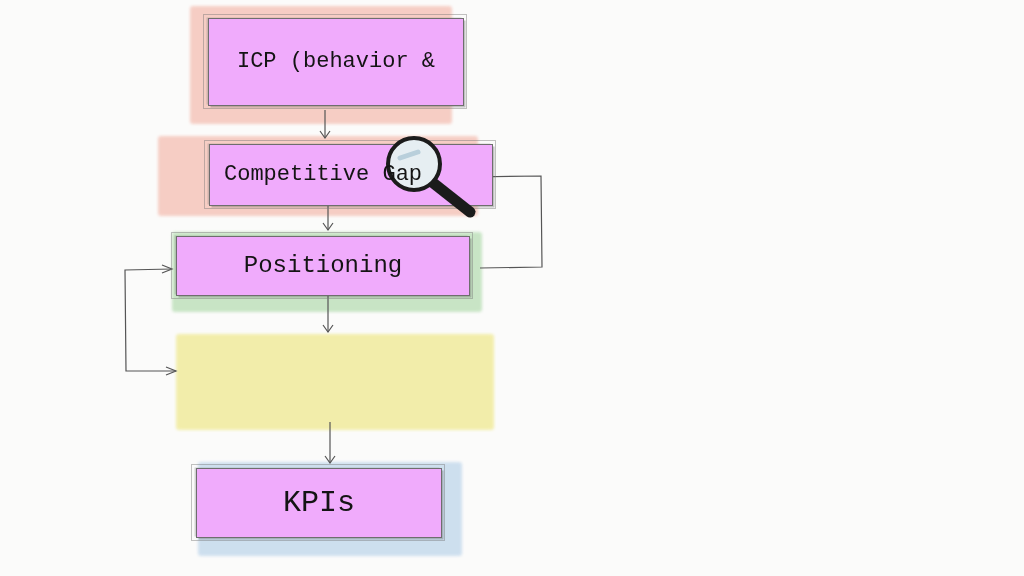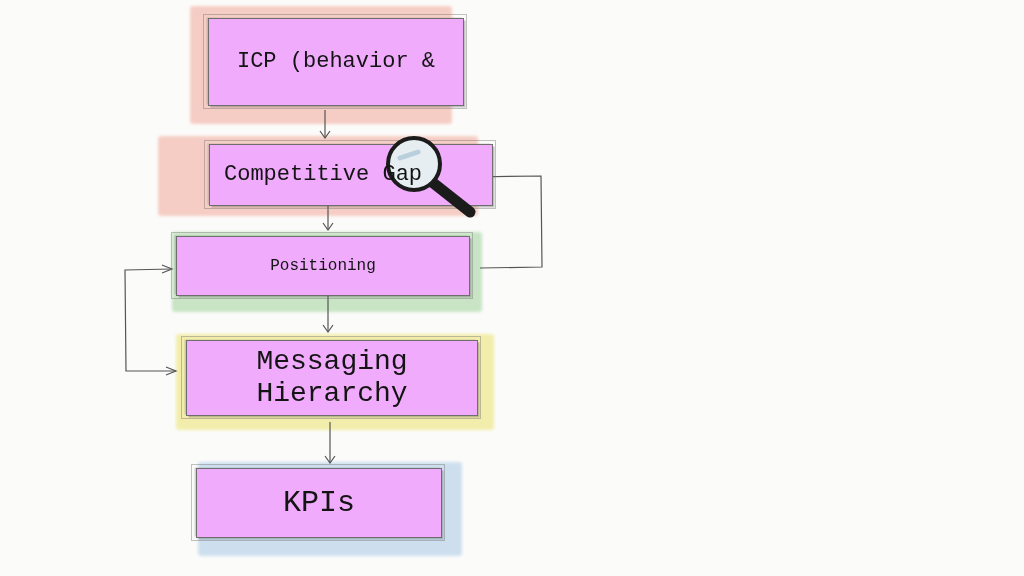--- a/index.html
+++ b/index.html
@@ -72,28 +72,24 @@
     <span class="sketch"></span>
     <span class="label">Competitive Gap</span>
   </div>
 
   <svg style="position:absolute;left:382px;top:134px;" width="100" height="90">
     <line x1="50" y1="48" x2="88" y2="78" stroke="#1b1b1b" stroke-width="11" stroke-linecap="round"></line>
     <circle cx="32" cy="30" r="26" fill="#e6eef2" stroke="#1b1b1b" stroke-width="4"></circle>
     <path d="M18 24 L36 18" stroke="#b9cfdb" stroke-width="5" stroke-linecap="round"></path>
   </svg>
 
-  <div class="box" style="left:176px;top:236px;width:292px;height:58px;font-size:16px;">
+  <div class="box" style="left:176px;top:236px;width:292px;height:58px;font-size:24px;">
     <span class="sketch"></span>
     <span class="label">Positioning</span>
   </div>
 
-  <div class="box" style="left:186px;top:340px;width:290px;height:74px;font-size:28px;">
-    <span class="sketch"></span>
-    <span class="label">Messaging Hierarchy</span>
-  </div>
 
   <div class="box" style="left:196px;top:468px;width:244px;height:68px;font-size:30px;">
     <span class="sketch"></span>
     <span class="label">KPIs</span>
   </div>
 
 </div>
 
 </body></html>

